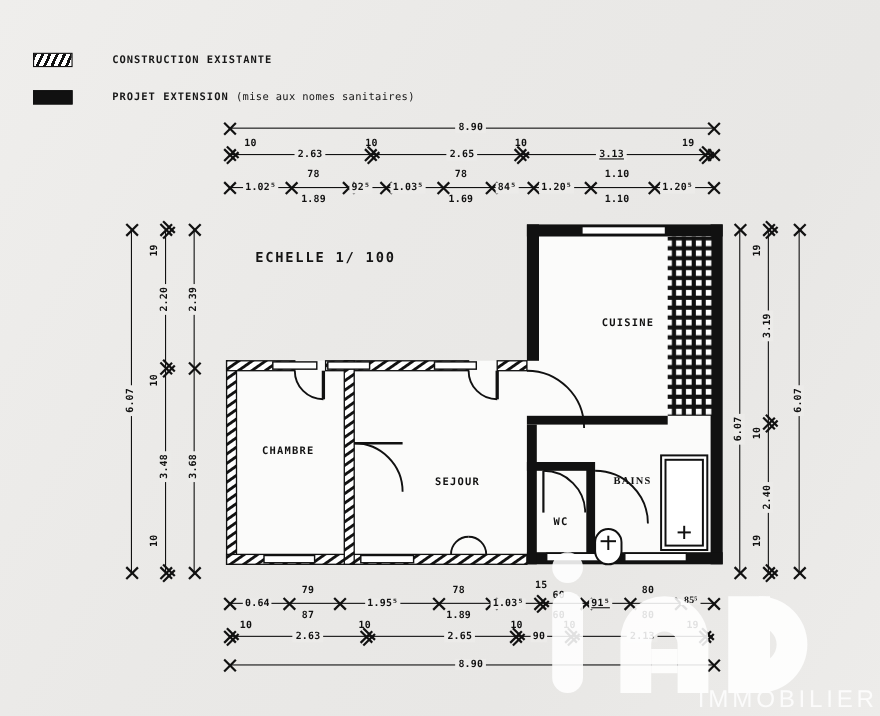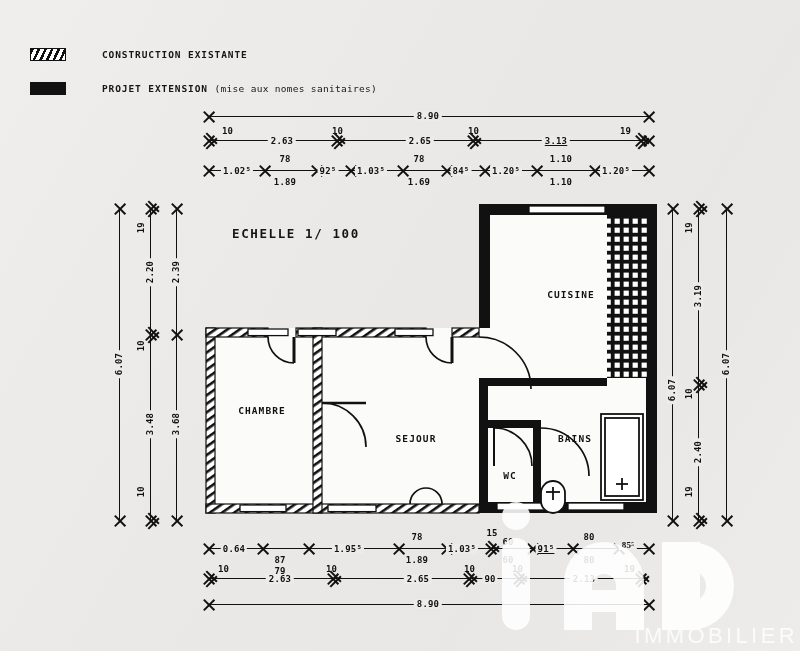--- a/index.html
+++ b/index.html
@@ -193,21 +193,21 @@
 
       <path d="M541,493 a12,12 0 0 1 24,0 l0,8 a12,12 0 0 1 -24,0 Z" fill="#ffffff"></path>
       <line x1="553" y1="487" x2="553" y2="500"></line>
       <line x1="546" y1="492" x2="560" y2="492"></line>
     </g>
   </svg>
 
   <div class="room" style="left:262px;top:410px;">CHAMBRE</div>
   <div class="room" style="left:416px;top:438px;">SEJOUR</div>
   <div class="room" style="left:571px;top:294px;">CUISINE</div>
-  <div class="room" style="left:575px;top:438px;">BAINS</div>
+  <div class="room" style="left:575px;top:438px;font-family:Liberation Serif, serif;">BAINS</div>
   <div class="room" style="left:510px;top:475px;">WC</div>
 
   <div class="abs">
 
     <div class="dimline h" style="left:208px;top:116px;width:440px;"></div>
     <div class="tick" style="left:202px;top:110px;"></div>
     <div class="tick" style="left:642px;top:110px;"></div>
     <div class="dimtxt center" style="left:428px;top:116px;background:#ecebe9;padding:0 3px;">8.90</div>
 
     <div class="dimline h" style="left:208px;top:140px;width:440px;"></div>
@@ -306,21 +306,21 @@
     <div class="tick" style="left:302px;top:542px;"></div>
     <div class="tick" style="left:392px;top:542px;"></div>
     <div class="tick" style="left:440px;top:542px;"></div>
     <div class="tick dbl" style="left:484px;top:542px;"></div>
     <div class="tick" style="left:526px;top:542px;"></div>
     <div class="tick" style="left:566px;top:542px;"></div>
     <div class="tick" style="left:612px;top:542px;"></div>
     <div class="tick" style="left:642px;top:542px;"></div>
 
     <div class="dimtxt center" style="left:234px;top:549px;background:#ecebe9;padding:0 2px;">0.64</div>
-    <div class="dimtxt center" style="left:280px;top:537px;margin-top:34px;">79</div>
+    <div class="dimtxt center" style="left:280px;top:537px;">79</div>
     <div class="dimtxt center" style="left:280px;top:560px;">87</div>
     <div class="dimtxt center" style="left:348px;top:549px;background:#ecebe9;padding:0 2px;">1.95⁵</div>
     <div class="dimtxt center" style="left:417px;top:537px;">78</div>
     <div class="dimtxt center" style="left:417px;top:560px;">1.89</div>
     <div class="dimtxt center" style="left:462px;top:549px;background:#ecebe9;padding:0 2px;">1.03⁵</div>
     <div class="dimtxt center" style="left:492px;top:533px;">15</div>
     <div class="dimtxt center" style="left:508px;top:542px;">60</div>
     <div class="dimtxt center" style="left:508px;top:560px;">60</div>
     <div class="dimtxt center" style="left:546px;top:549px;background:#ecebe9;padding:0 2px;text-decoration:underline;">91⁵</div>
     <div class="dimtxt center" style="left:589px;top:537px;">80</div>

